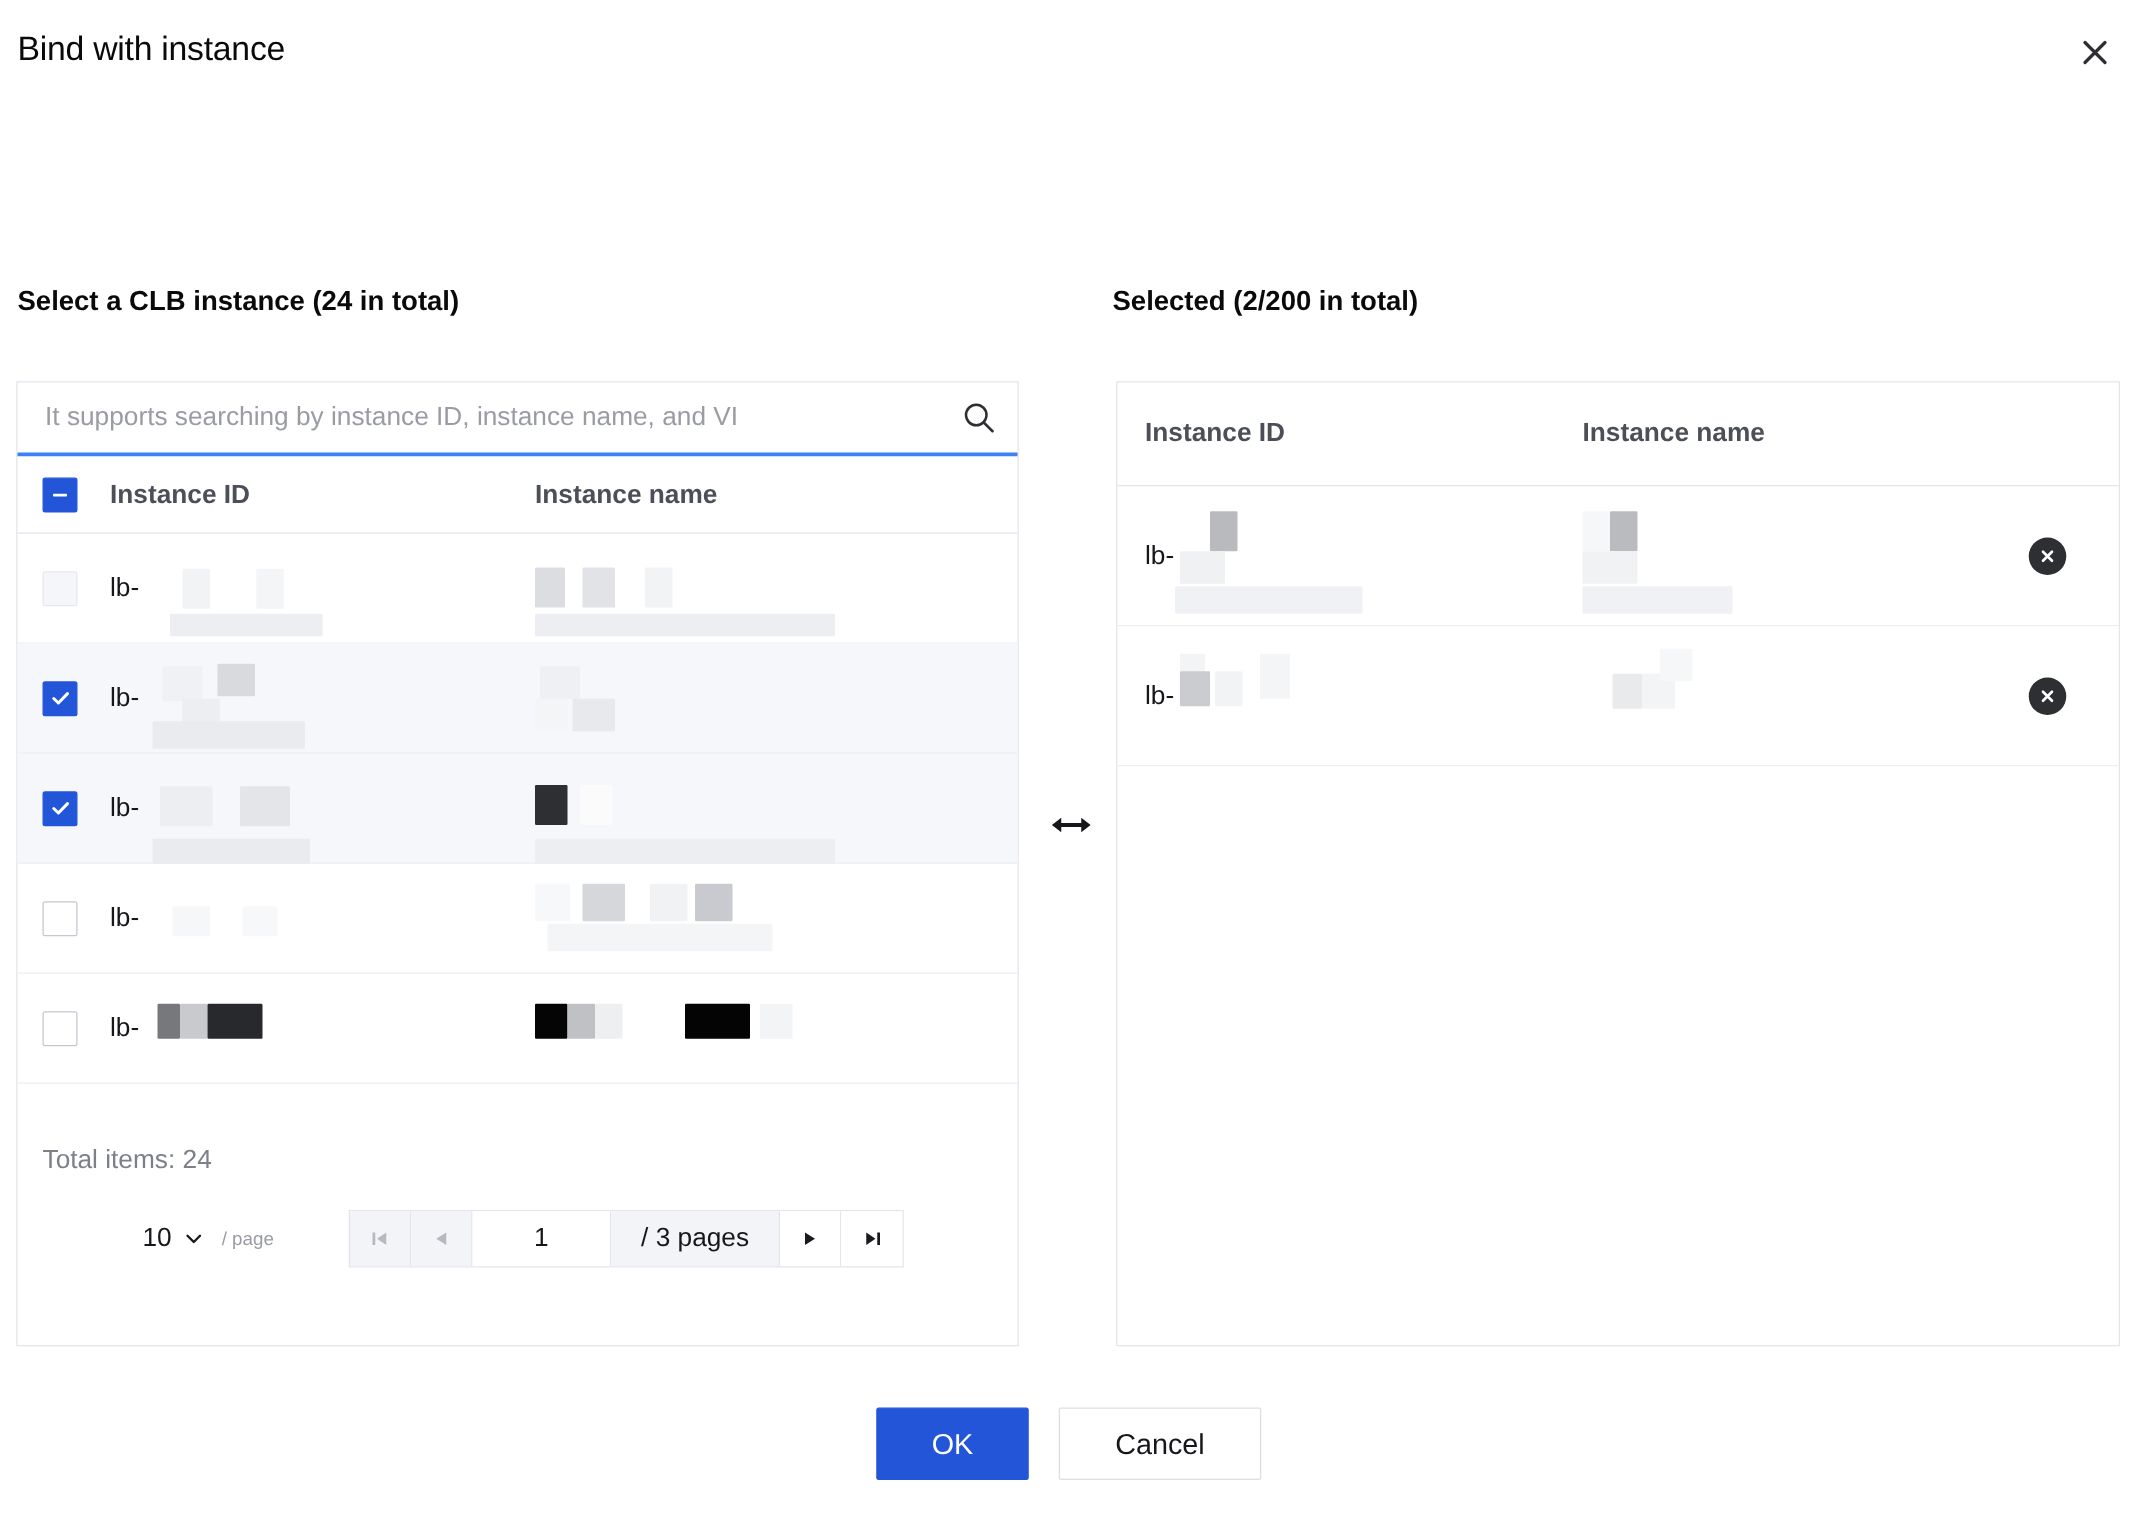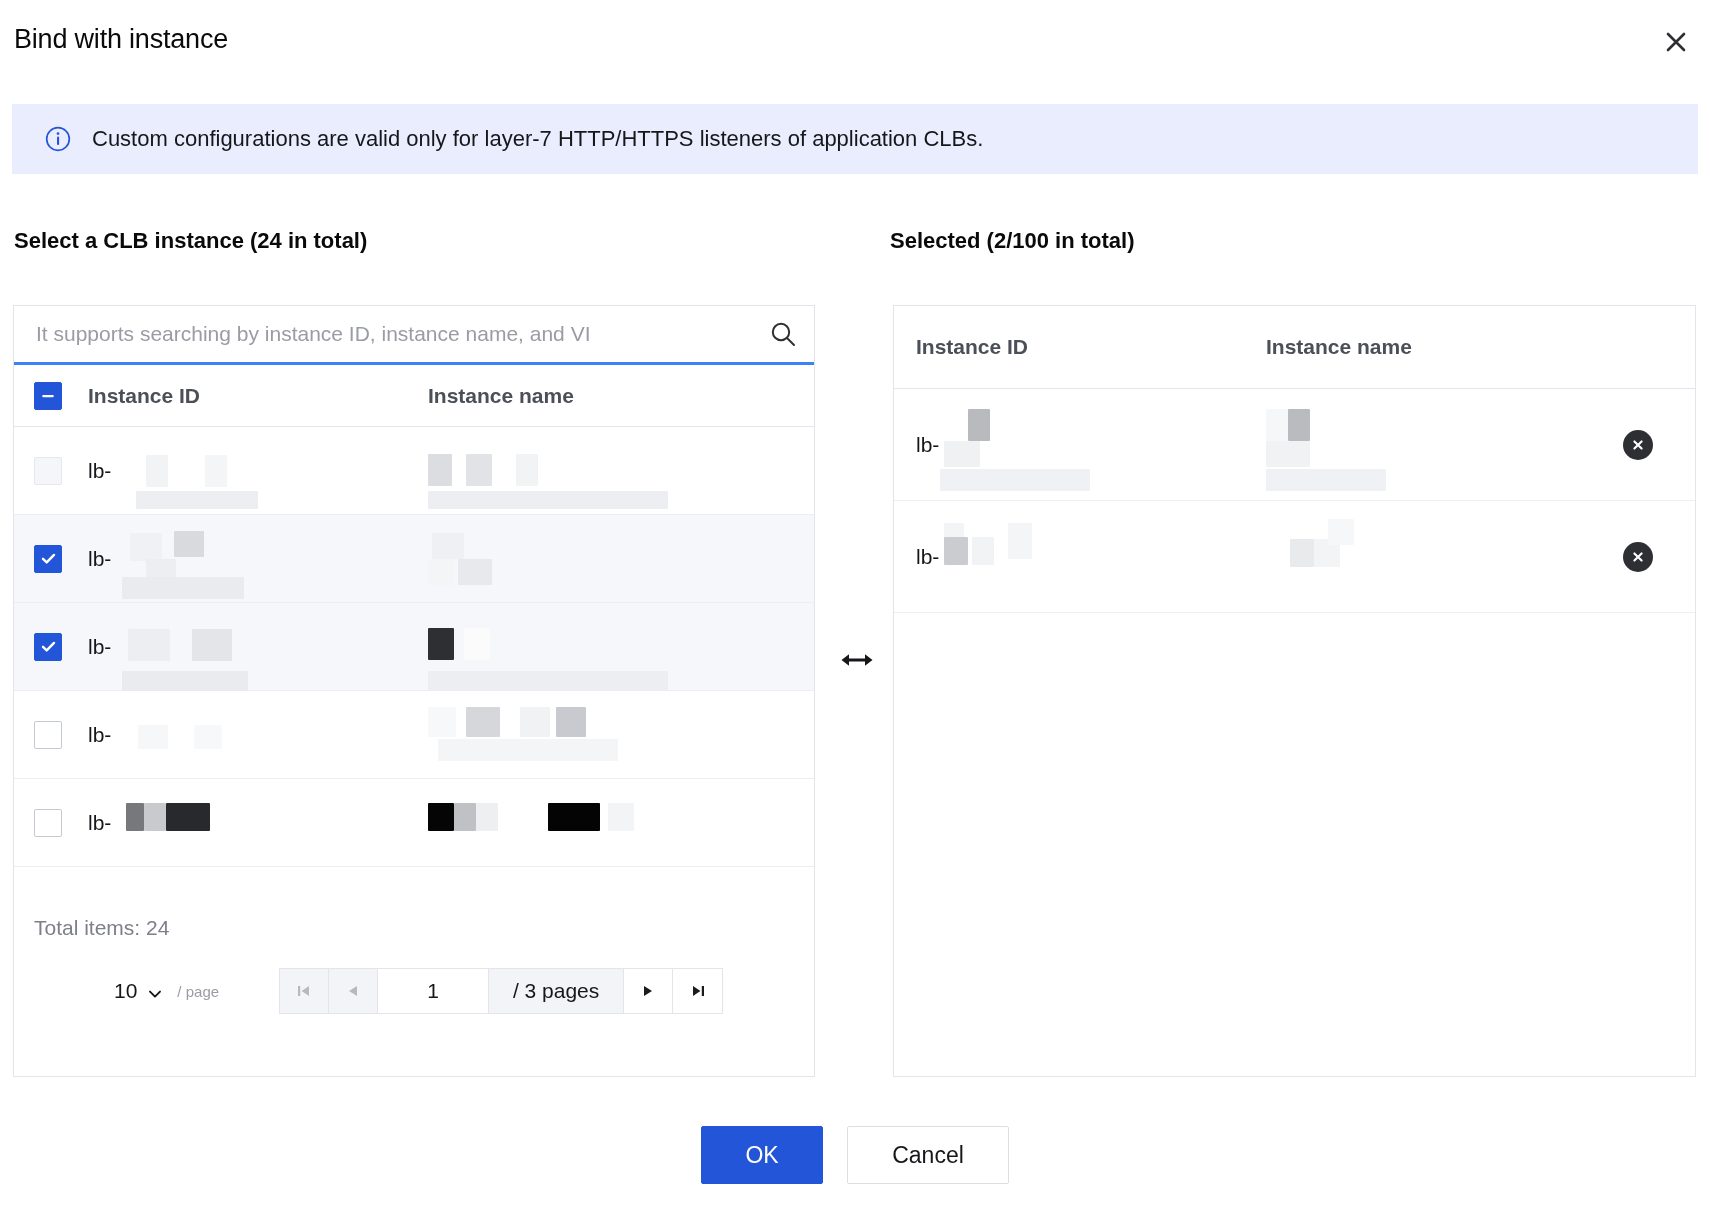--- a/index.html
+++ b/index.html
@@ -155,21 +155,21 @@
     position: absolute; left: 20px; bottom: 136px;
     font-size: 21px; color: #7d8089;
   }
 
   
   .pager {
     position: absolute; left: 100px; bottom: 62px;
     display: flex; align-items: center;
   }
   .pg-size {
-    display: flex; align-items: flex-end; cursor: pointer;
+    display: flex; align-items: center; cursor: pointer;
     font-size: 21px; color: #16171a;
   }
   .pg-size .caret { margin-left: 9px; display: flex; }
   .pg-per {
     margin-left: 13px; font-size: 15px; color: #9a9ca3;
   }
   .pg-group {
     display: flex; align-items: stretch;
     margin-left: 60px;
     border: 1px solid #e3e5eb;
@@ -274,33 +274,23 @@
 
   <div class="dlg-header">
     <div class="dlg-title">Bind with instance</div>
     <button class="close-btn">
       <svg width="24" height="24" viewBox="0 0 24 24" aria-hidden="true">
         <path d="M4 4 L20 20 M20 4 L4 20" stroke="#2e2f33" stroke-width="2.6" stroke-linecap="round"></path>
       </svg>
     </button>
   </div>
 
-  <div class="info-banner">
-    <span class="info-icon">
-      <svg width="26" height="26" viewBox="0 0 26 26" aria-hidden="true">
-        <circle cx="13" cy="13" r="11.3" fill="none" stroke="#2355d9" stroke-width="1.7"></circle>
-        <circle cx="13" cy="7.6" r="1.35" fill="#2355d9"></circle>
-        <rect x="12" y="10.6" width="2.1" height="8.4" rx="1" fill="#2355d9"></rect>
-      </svg>
-    </span>
-    <span class="info-text">Custom configurations are valid only for layer-7 HTTP/HTTPS listeners of application CLBs.</span>
-  </div>
 
   <div class="col-label left">Select a CLB instance (24 in total)</div>
-  <div class="col-label right">Selected (2/100 in total)</div>
+  <div class="col-label right">Selected (2/200 in total)</div>
 
   <div class="left-panel">
 
     <div class="search-row">
       <input class="search-input" type="text" placeholder="It supports searching by instance ID, instance name, and VI" style="">
       <button class="search-icon-btn">
         <svg width="30" height="30" viewBox="0 0 30 30" aria-hidden="true">
           <circle cx="13" cy="13" r="8.2" fill="none" stroke="#2e2f33" stroke-width="2"></circle>
           <path d="M19 19 L26 26" stroke="#2e2f33" stroke-width="2" stroke-linecap="round"></path>
         </svg>

